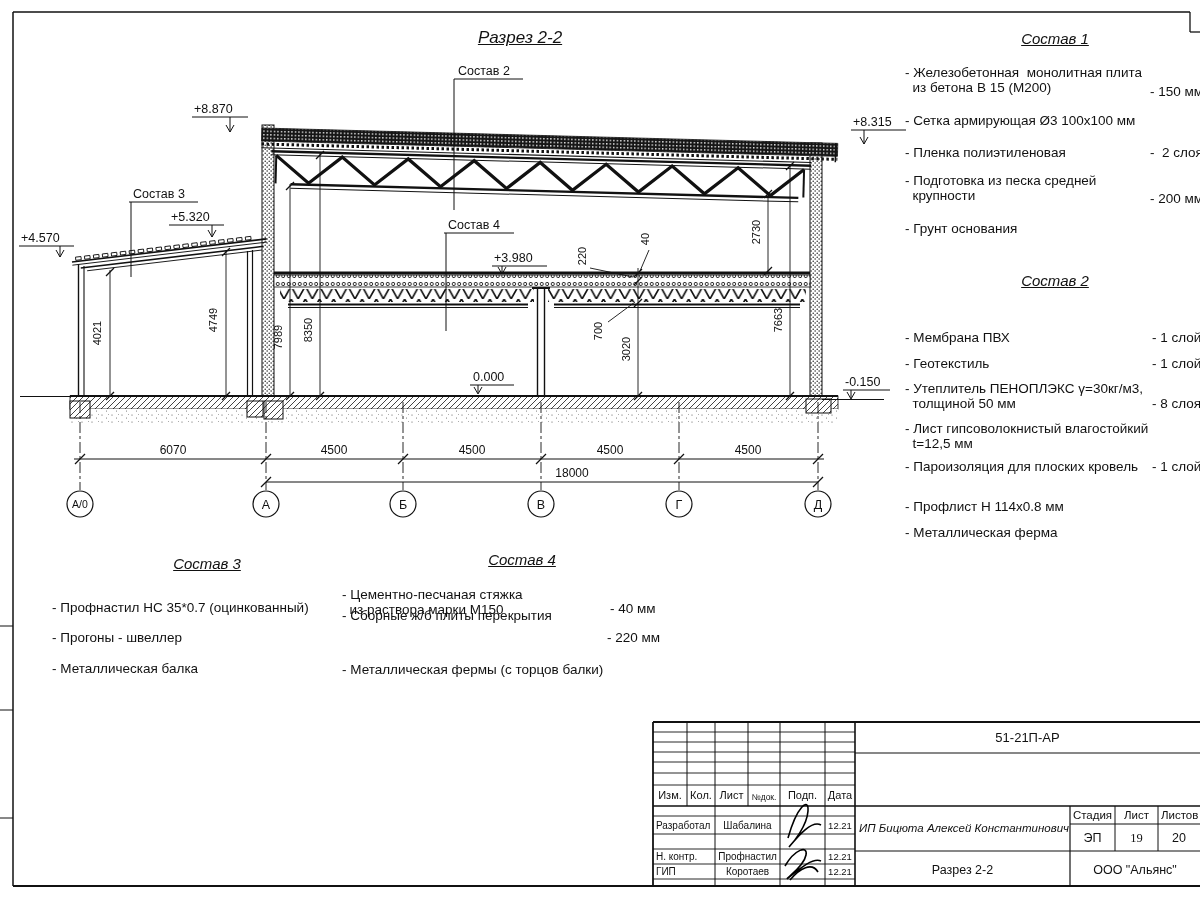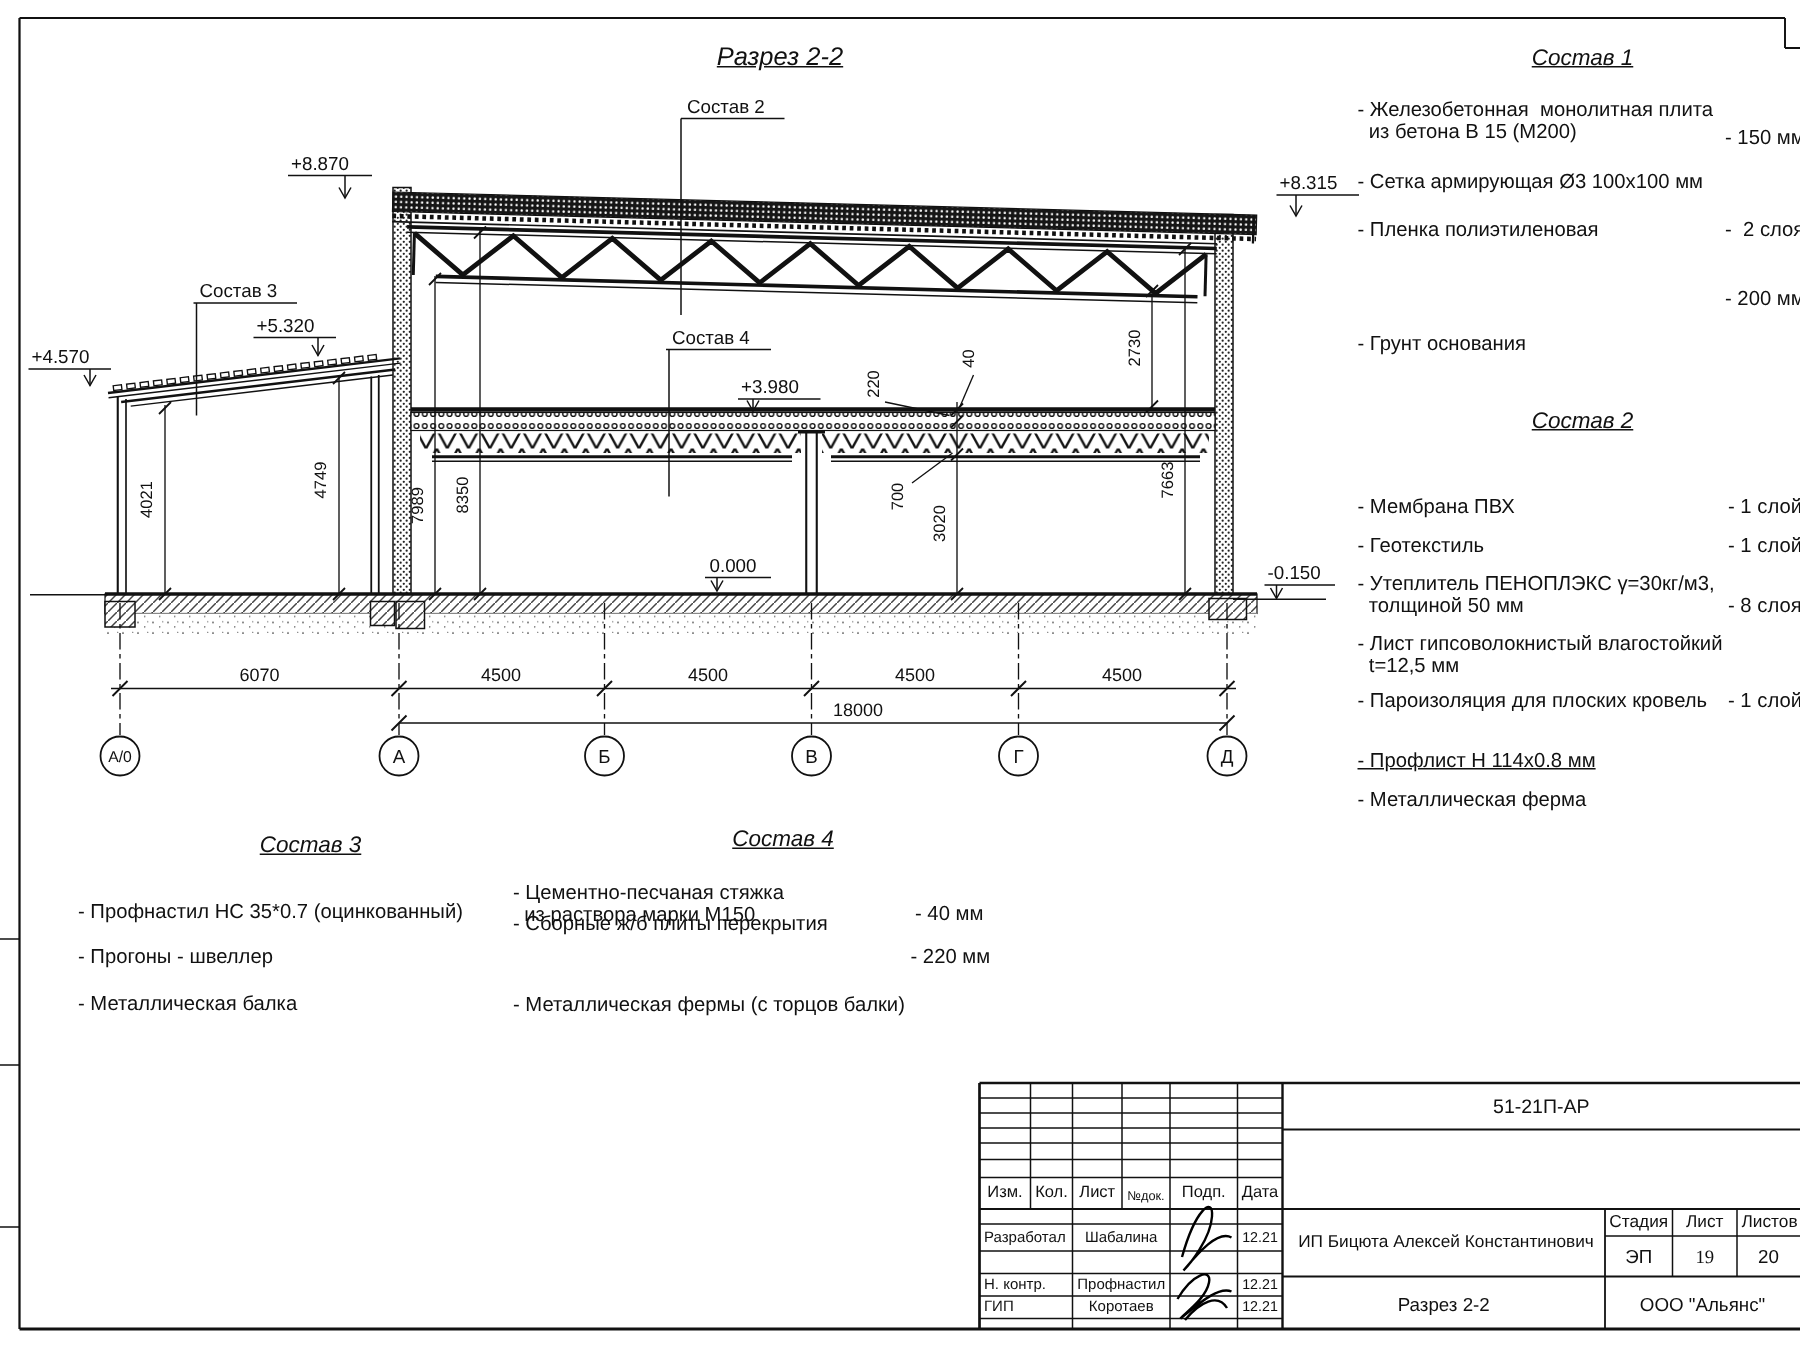--- a/index.html
+++ b/index.html
@@ -312,53 +312,55 @@
 
 <div class="main-title">Разрез 2-2</div>
 
 <div class="ct" style="left:905px;top:30px;width:300px;">Состав 1</div>
 <div class="txt" style="left:905px;top:65px;">- Железобетонная  монолитная плита
   из бетона В 15 (М200)</div>
 <div class="cv" style="left:1150px;top:84px;">- 150 мм</div>
 <div class="txt" style="left:905px;top:113px;">- Сетка армирующая Ø3 100х100 мм</div>
 <div class="txt" style="left:905px;top:145px;">- Пленка полиэтиленовая</div>
 <div class="cv" style="left:1150px;top:145px;">-  2 слоя</div>
+<div class="txt" style="left:905px;top:173px;">- Подготовка из песка средней
+  крупности</div>
 <div class="cv" style="left:1150px;top:191px;">- 200 мм</div>
 <div class="txt" style="left:905px;top:221px;">- Грунт основания</div>
 
 <div class="ct" style="left:905px;top:272px;width:300px;">Состав 2</div>
 <div class="txt" style="left:905px;top:330px;">- Мембрана ПВХ</div>
 <div class="cv" style="left:1152px;top:330px;">- 1 слой</div>
 <div class="txt" style="left:905px;top:356px;">- Геотекстиль</div>
 <div class="cv" style="left:1152px;top:356px;">- 1 слой</div>
 <div class="txt" style="left:905px;top:381px;">- Утеплитель ПЕНОПЛЭКС γ=30кг/м3,
   толщиной 50 мм</div>
 <div class="cv" style="left:1152px;top:396px;">- 8 слоя</div>
 <div class="txt" style="left:905px;top:421px;">- Лист гипсоволокнистый влагостойкий
   t=12,5 мм</div>
 <div class="txt" style="left:905px;top:459px;">- Пароизоляция для плоских кровель</div>
 <div class="cv" style="left:1152px;top:459px;">- 1 слой</div>
-<div class="txt" style="left:905px;top:499px;text-decoration:underline;">- Профлист Н 114х0.8 мм</div>
+<div class="txt" style="left:905px;top:499px;">- Профлист Н 114х0.8 мм</div>
 <div class="txt" style="left:905px;top:525px;">- Металлическая ферма</div>
 
 <div class="ct" style="left:52px;top:555px;width:310px;">Состав 3</div>
 <div class="txt" style="left:52px;top:600px;">- Профнастил НС 35*0.7 (оцинкованный)</div>
 <div class="txt" style="left:52px;top:630px;">- Прогоны - швеллер</div>
 <div class="txt" style="left:52px;top:661px;">- Металлическая балка</div>
 
 <div class="ct" style="left:342px;top:551px;width:360px;">Состав 4</div>
 <div class="txt" style="left:342px;top:587px;">- Цементно-песчаная стяжка
   из раствора марки М150</div>
 <div class="cv" style="left:610px;top:601px;">- 40 мм</div>
 <div class="txt" style="left:342px;top:608px;">- Сборные ж/б плиты перекрытия</div>
 <div class="cv" style="left:607px;top:630px;">- 220 мм</div>
 <div class="txt" style="left:342px;top:662px;">- Металлическая фермы (с торцов балки)</div>
 
 <div class="tb tb-c" style="left:855px;top:730px;width:345px;font-size:13px;">51-21П-АР</div>
-<div class="tb tb-c" style="left:858px;top:822px;width:212px;font-size:11.5px;">ИП Бицюта Алексей Константинович</div>
+<div class="tb tb-c" style="left:858px;top:822px;width:212px;font-size:11.5px;font-style:italic;">ИП Бицюта Алексей Константинович</div>
 <div class="tb tb-c" style="left:1070px;top:809px;width:45px;font-size:11.5px;">Стадия</div>
 <div class="tb tb-c" style="left:1115px;top:809px;width:43px;font-size:11.5px;">Лист</div>
 <div class="tb" style="left:1161px;top:809px;width:39px;font-size:11.5px;overflow:hidden;">Листов</div>
 <div class="tb tb-c" style="left:1070px;top:831px;width:45px;font-size:12.5px;">ЭП</div>
 <div class="tb tb-c" style="left:1115px;top:831px;width:43px;font-size:12.5px;font-family:Liberation Serif, serif;">19</div>
 <div class="tb tb-c" style="left:1158px;top:831px;width:42px;font-size:12.5px;">20</div>
 <div class="tb tb-c" style="left:855px;top:863px;width:215px;font-size:12.5px;">Разрез 2-2</div>
 <div class="tb tb-c" style="left:1070px;top:863px;width:130px;font-size:12.5px;">ООО "Альянс"</div>
 
 <div class="tb tb-c" style="left:653px;top:789px;width:34px;">Изм.</div>

